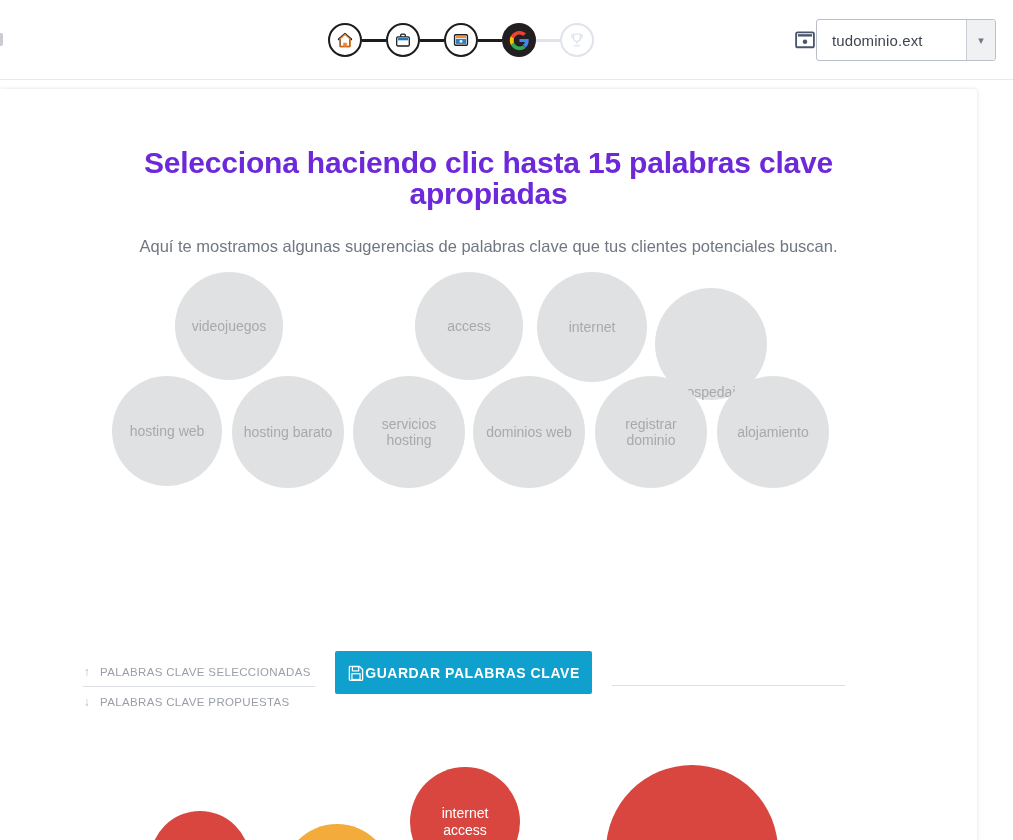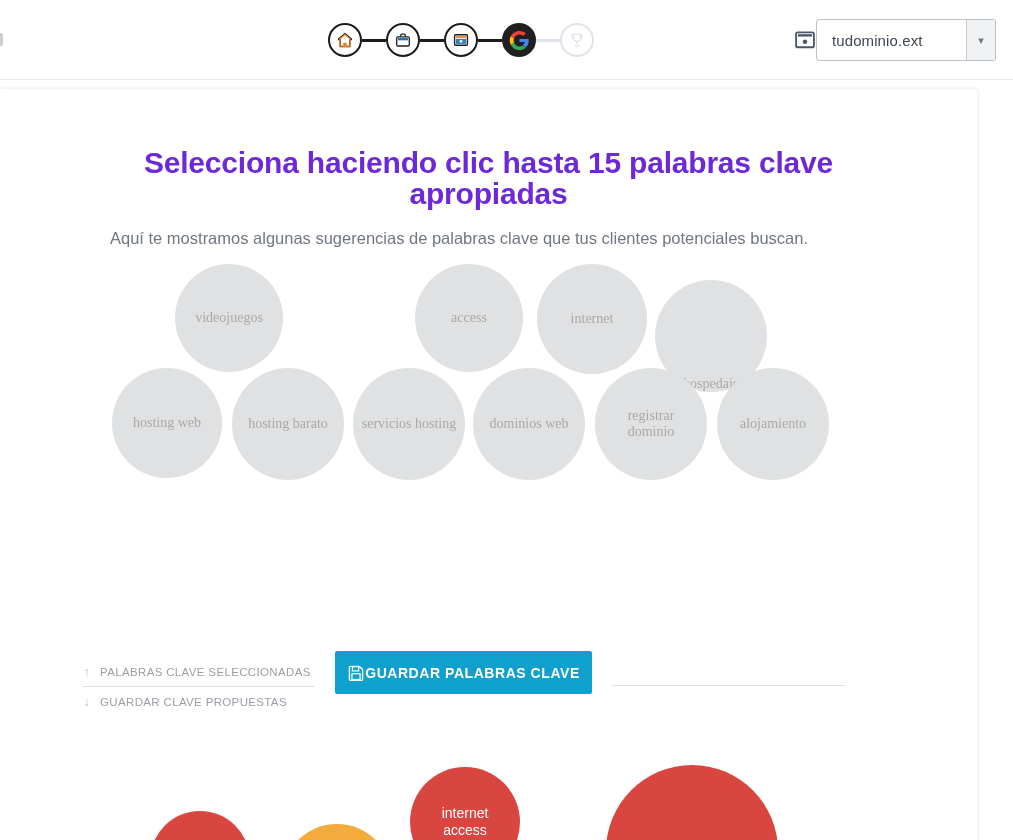--- a/index.html
+++ b/index.html
@@ -142,35 +142,35 @@
     margin: 0;
     padding: 58px 120px 0 120px;
     text-align: center;
     font-size: 30px;
     line-height: 1.04;
     font-weight: bold;
     color: #6d28d9;
     letter-spacing: -0.2px;
   }
   .subhead {
-    margin: 0;
+    margin: 8px;
     padding: 19px 110px 0 110px;
+    text-align: center;
     font-size: 16.5px;
     line-height: 1.32;
     color: #707780;
     font-weight: normal;
   }
 
   
   .cloud {
     position: relative;
     width: 977px;
     height: 300px;
     margin-top: 14px;
-    font-family: Liberation Serif, serif;
   }
   .bubble {
     position: absolute;
     border-radius: 50%;
     background: #e0e1e2;
     display: flex;
     align-items: center;
     justify-content: center;
     text-align: center;
     color: #a9a9a9;
@@ -403,21 +403,21 @@
     <div class="controls">
 
       <div class="legend">
         <div class="legend-row">
           <span class="arrow">↑</span>
           <span>PALABRAS CLAVE SELECCIONADAS</span>
         </div>
         <div class="legend-rule"></div>
         <div class="legend-row">
           <span class="arrow">↓</span>
-          <span>GUARDAR CLAVE PROPUESTAS</span>
+          <span>PALABRAS CLAVE PROPUESTAS</span>
         </div>
       </div>
 
       <div class="right-rule"></div>
 
       <button class="save-btn">
         <span class="ico">
           <svg width="18" height="18" viewBox="0 0 24 24">
             <path d="M4.2 3.2h12.4l4.2 4.2v13.4a1 1 0 0 1-1 1H4.2a1 1 0 0 1-1-1V4.2a1 1 0 0 1 1-1z" fill="none" stroke="#ffffff" stroke-width="1.8" stroke-linejoin="round"></path>
             <rect x="7.2" y="3.6" width="8.4" height="5.6" fill="none" stroke="#ffffff" stroke-width="1.6"></rect>

